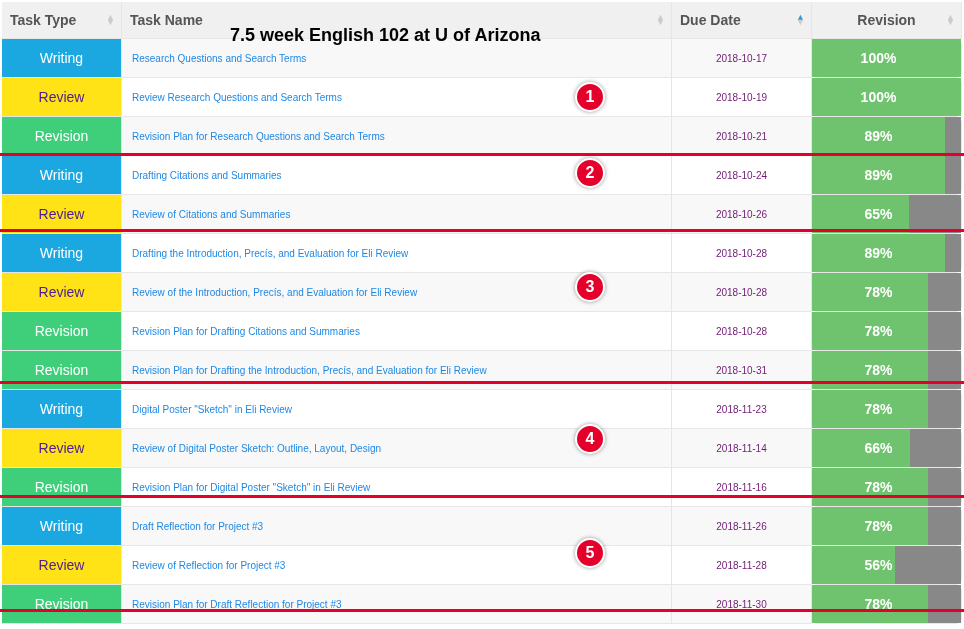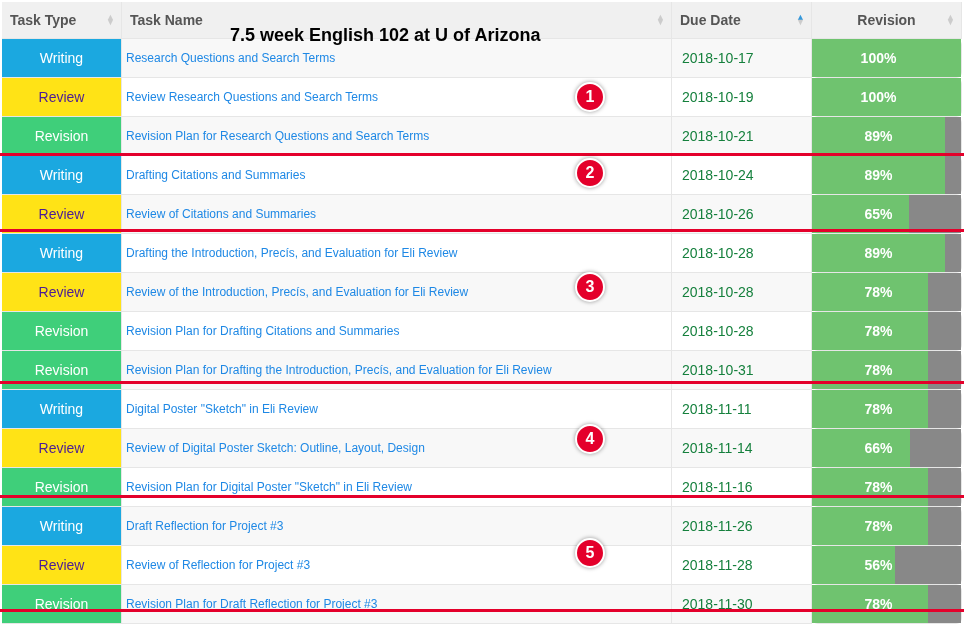--- a/index.html
+++ b/index.html
@@ -58,30 +58,31 @@
     justify-content: center;
     height: 38px;
     width: 100%;
     font-weight: 400;
     font-size: 14px;
   }
   .type-Writing  { background: #1ba8e0; color: #fff; }
   .type-Review   { background: #ffe316; color: #4c1d95; }
   .type-Revision { background: #3fcf7a; color: #fff; }
   .name-cell {
-    padding: 0 4px;
+    padding: 0 10px;
     color: #1e88e5;
-    font-size: 12px;
+    font-size: 10px;
     position: relative;
   }
   .name-link { color: #1e88e5; text-decoration: none; cursor: pointer; }
   .due-cell {
     padding: 0 10px;
-    color: #15803d;
-    font-size: 14px;
+    color: #701a75;
+    font-size: 10px;
+    text-align: center;
   }
   .prog-cell { padding: 0; position: relative; border-radius: 6px; }
   .prog-back {
     background: #888;
     width: 100%;
     height: 38px;
     position: relative;
   }
   .prog-fill {
     background: #6fc36f;
@@ -286,21 +287,21 @@
             <div class="prog-fill" style="width: 78%;"></div>
             <div class="prog-label">78%</div>
           </div>
         </td>
       </tr>
       <tr class="data-row odd">
         <td class="type-cell">
           <div class="type-badge type-Writing">Writing</div>
         </td>
         <td class="name-cell"><a class="name-link">Digital Poster "Sketch" in Eli Review</a></td>
-        <td class="due-cell">2018-11-11</td>
+        <td class="due-cell">2018-11-23</td>
         <td class="prog-cell">
           <div class="prog-back">
             <div class="prog-fill" style="width: 78%;"></div>
             <div class="prog-label">78%</div>
           </div>
         </td>
       </tr>
       <tr class="data-row even">
         <td class="type-cell">
           <div class="type-badge type-Review">Review</div>

